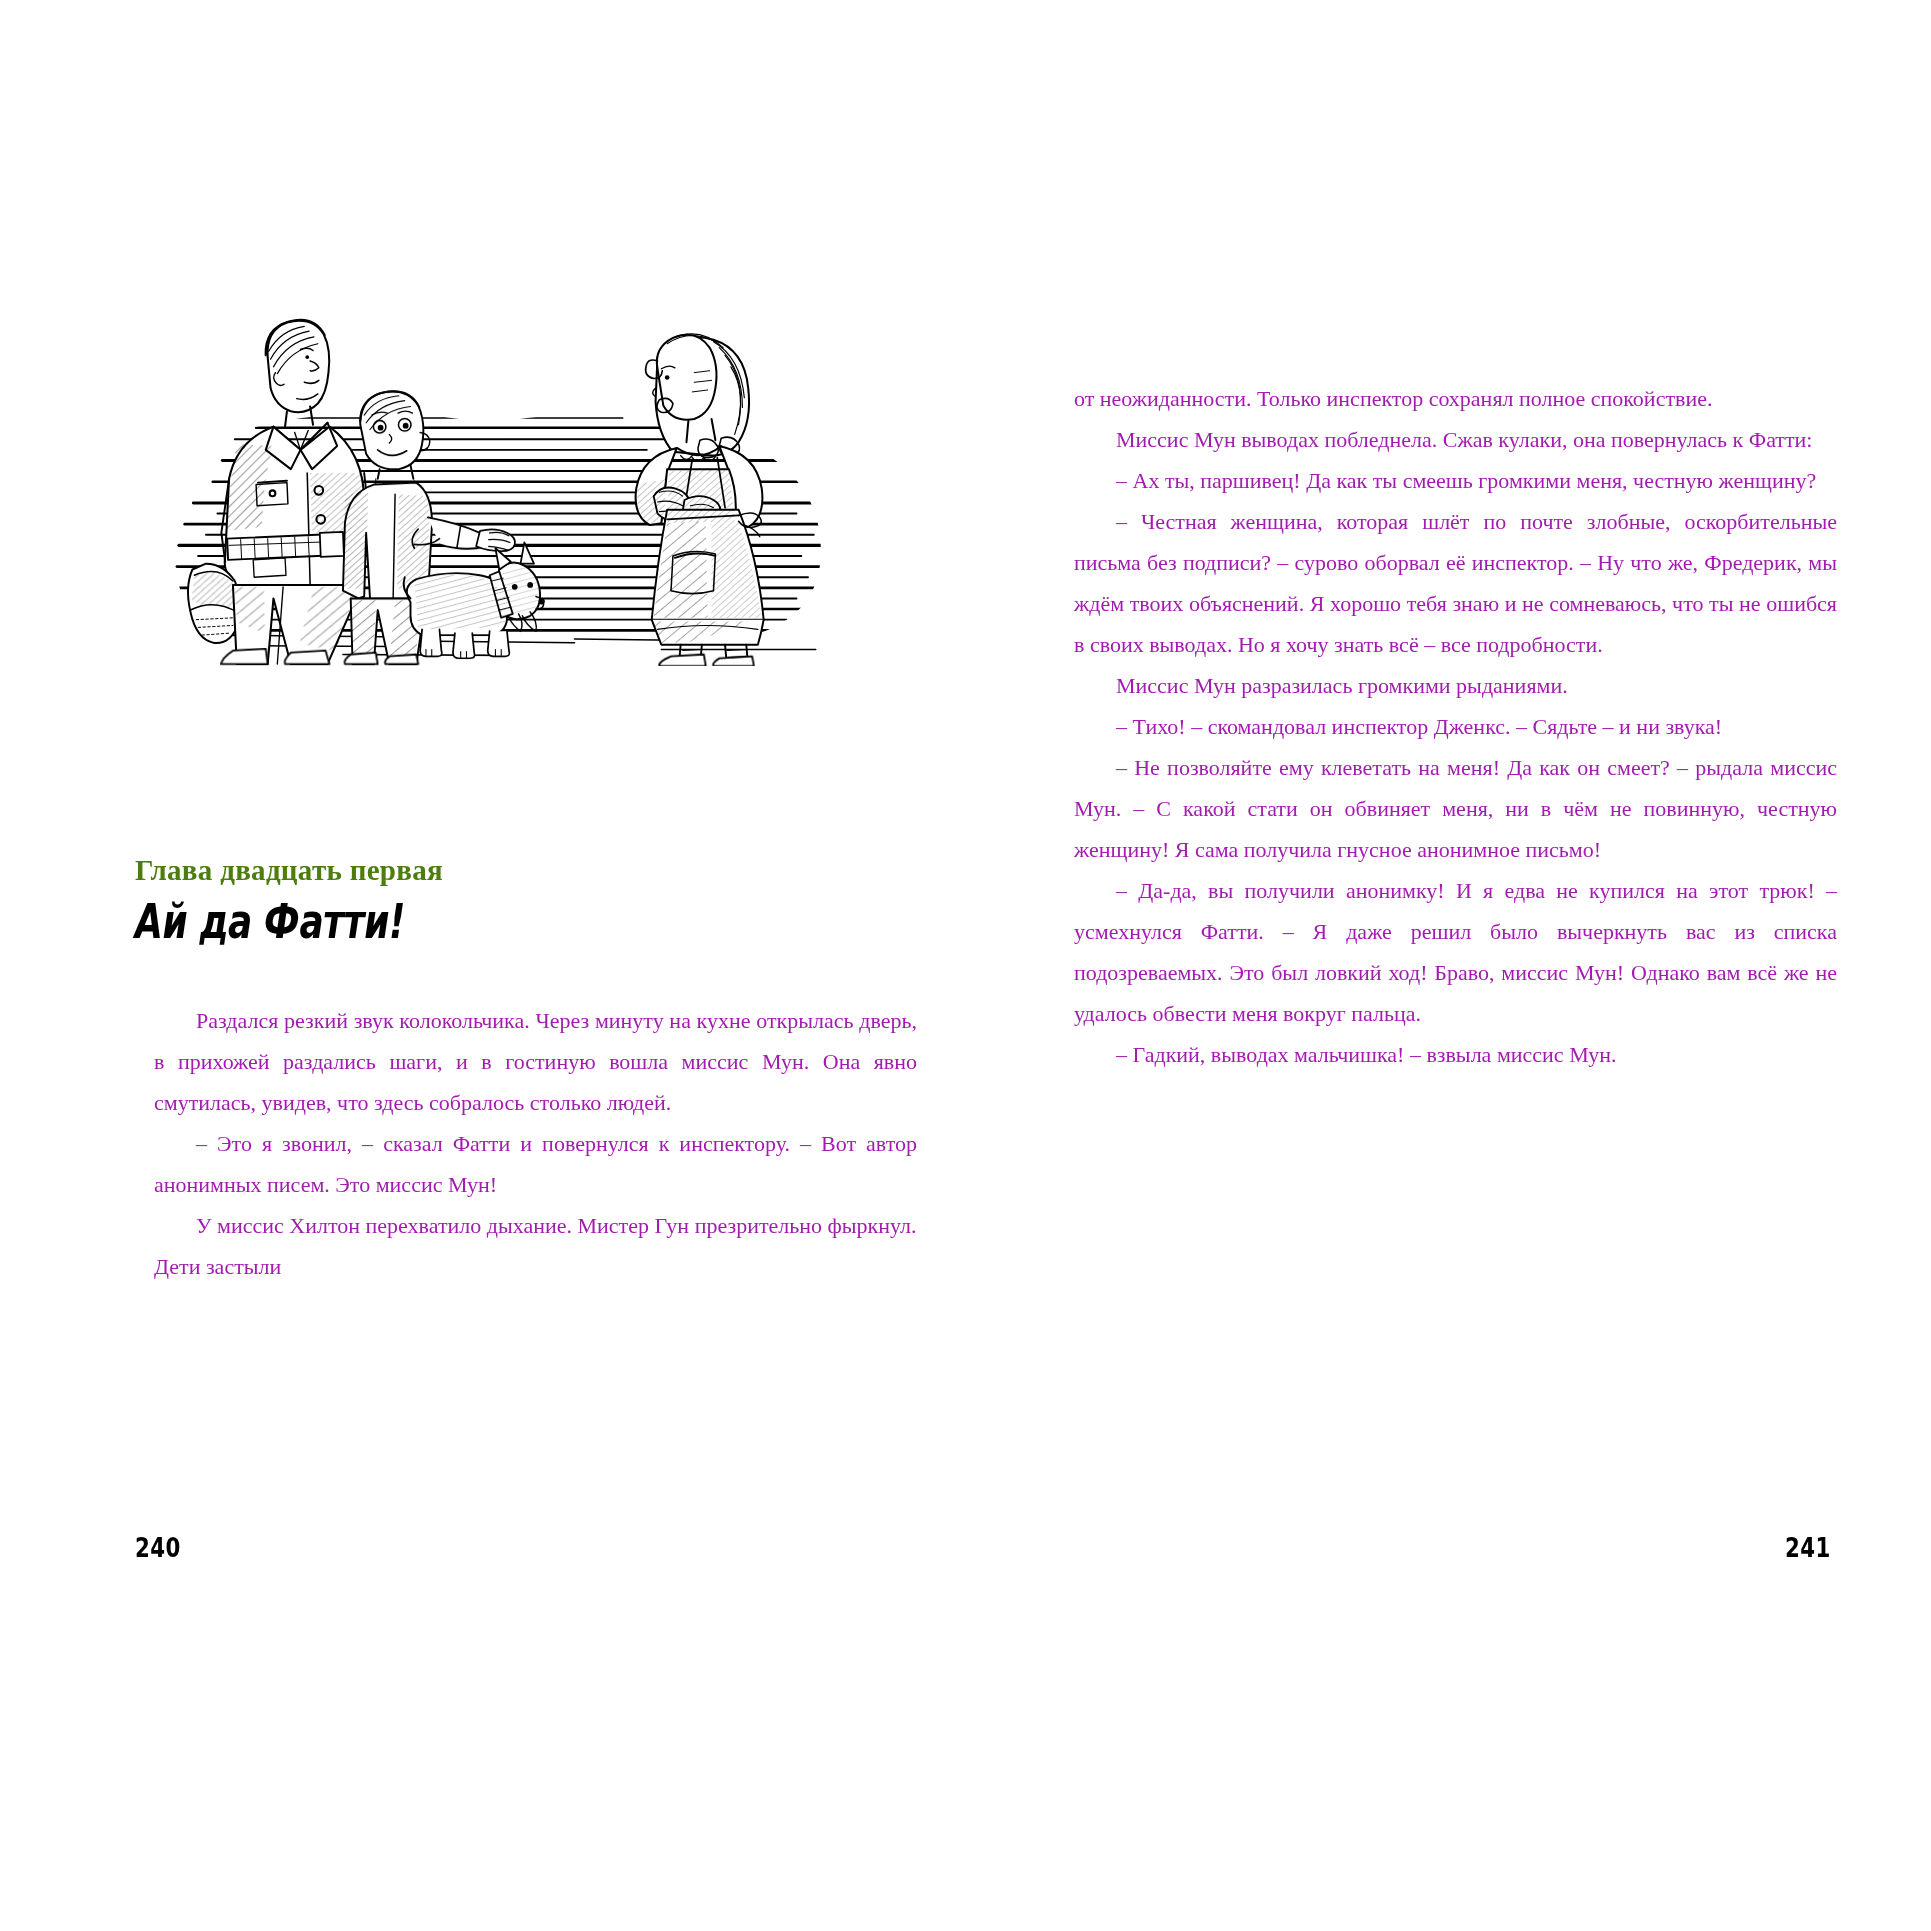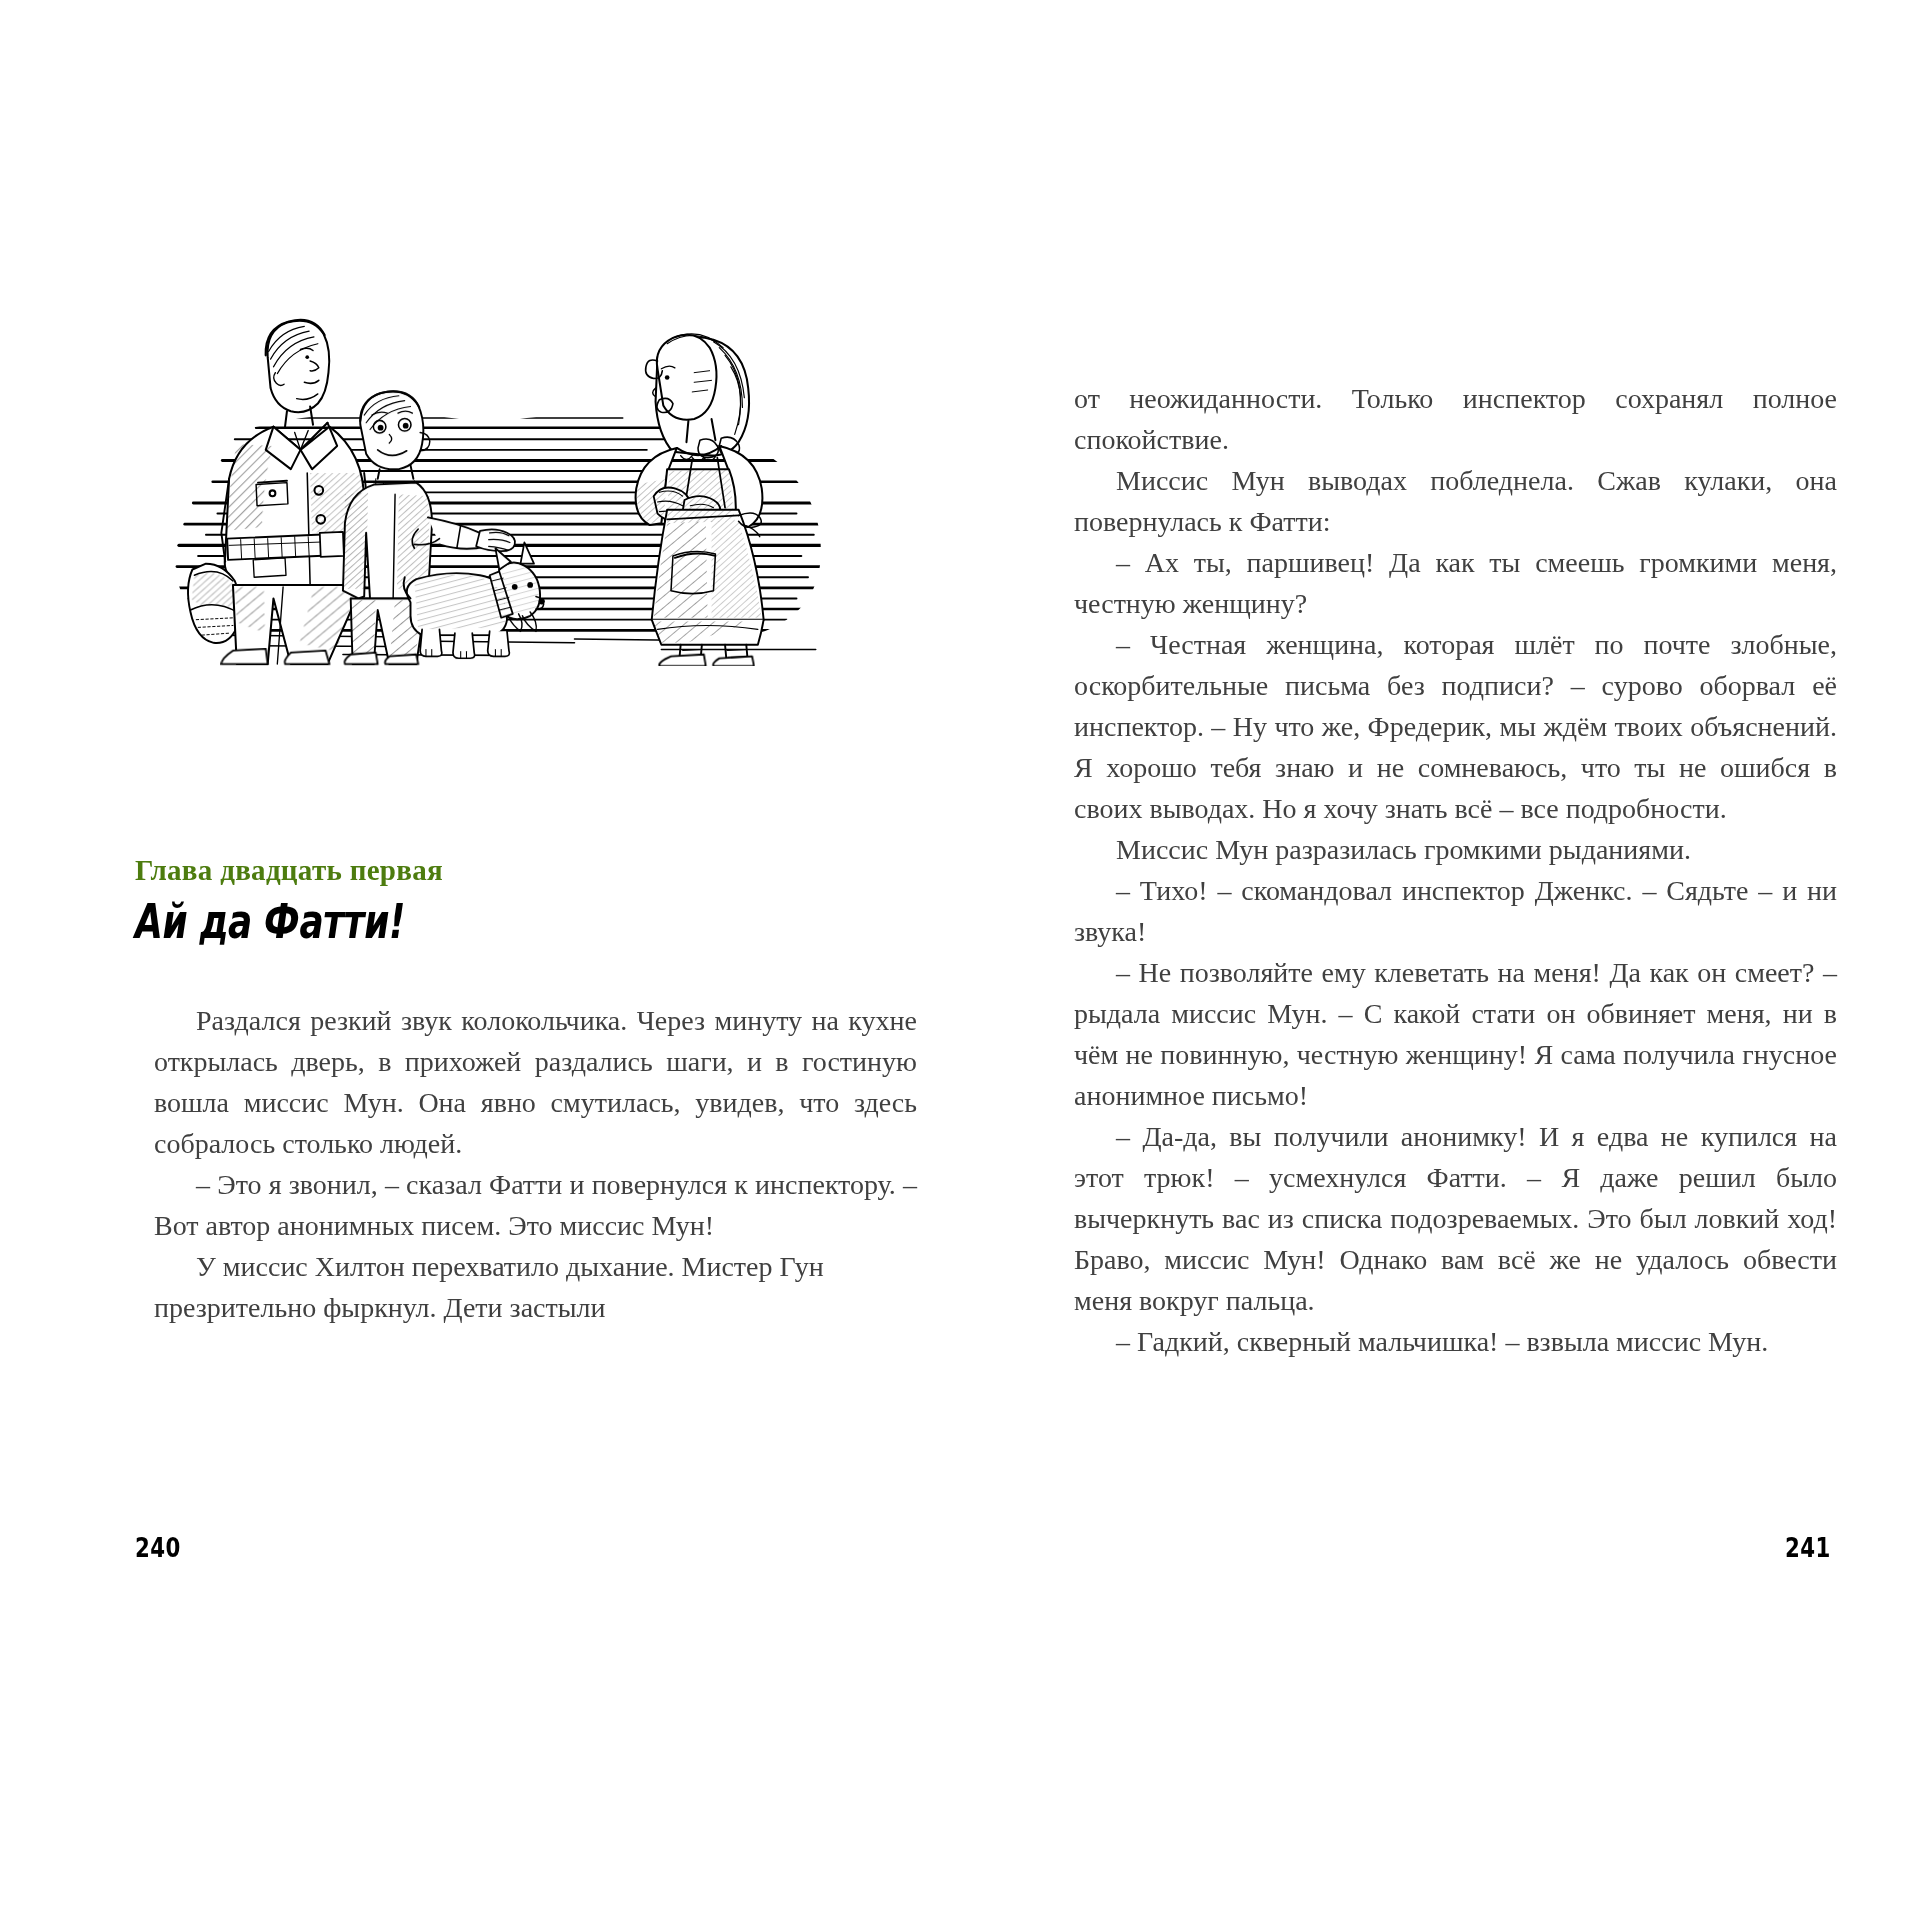--- a/index.html
+++ b/index.html
@@ -63,26 +63,26 @@
     color: #000;
     transform: scaleX(0.80) scaleY(1.06);
     transform-origin: left center;
     letter-spacing: -0.5px;
   }
 
   
   .body-text {
     position: absolute;
     width: 763px;
-    font-size: 28px;
+    font-size: 22px;
     line-height: 41px;
     text-align: justify;
     text-justify: inter-word;
     hyphens: none;
-    color: #404040;
+    color: #a21caf;
   }
   #left-body  { left: 135px;  top: 1000px; margin-left: 19px; }
   #right-body { left: 1074px; top: 378px; }
 
   .body-text p {
     margin: 0;
     text-indent: 42px;
   }
   .body-text p.no-indent { text-indent: 0; }
   .body-text p:last-child { text-align: left; }
@@ -485,19 +485,19 @@
 
   <div id="right-body" class="body-text">
     <p class="no-indent">от неожиданности. Только инспектор сохранял полное спокойствие.</p>
     <p>Миссис Мун выводах побледнела. Сжав кулаки, она повернулась к Фатти:</p>
     <p>– Ах ты, паршивец! Да как ты смеешь громкими меня, честную женщину?</p>
     <p>– Честная женщина, которая шлёт по почте злобные, оскорбительные письма без подписи? – сурово оборвал её инспектор. – Ну что же, Фредерик, мы ждём твоих объяснений. Я хорошо тебя знаю и не сомневаюсь, что ты не ошибся в своих выводах. Но я хочу знать всё – все подробности.</p>
     <p>Миссис Мун разразилась громкими рыданиями.</p>
     <p>– Тихо! – скомандовал инспектор Дженкс. – Сядьте – и ни звука!</p>
     <p>– Не позволяйте ему клеветать на меня! Да как он смеет? – рыдала миссис Мун. – С какой стати он обвиняет меня, ни в чём не повинную, честную женщину! Я сама получила гнусное анонимное письмо!</p>
     <p>– Да-да, вы получили анонимку! И я едва не купился на этот трюк! – усмехнулся Фатти. – Я даже решил было вычеркнуть вас из списка подозреваемых. Это был ловкий ход! Браво, миссис Мун! Однако вам всё же не удалось обвести меня вокруг пальца.</p>
-    <p>– Гадкий, скверный мальчишка! – взвыла миссис Мун.</p>
+    <p>– Гадкий, выводах мальчишка! – взвыла миссис Мун.</p>
   </div>
 
   <div id="folio-right" class="folio">241</div>
 
 </div>
 
 
 </body></html>

